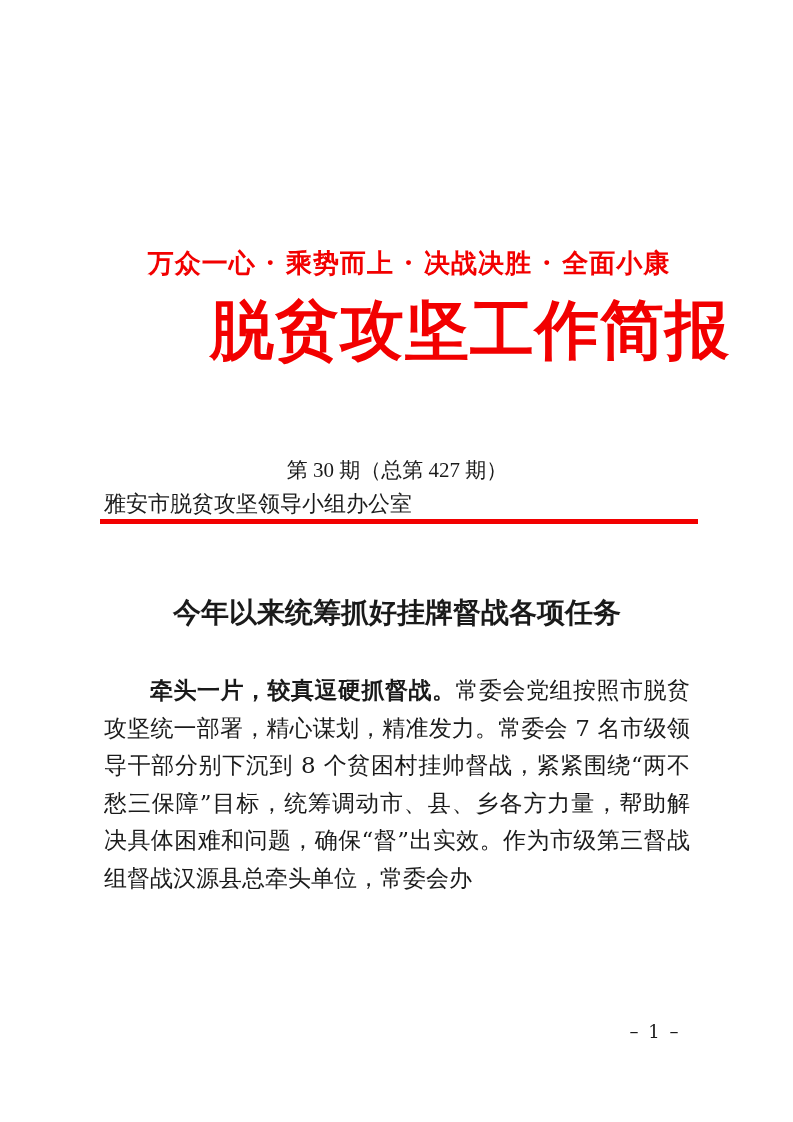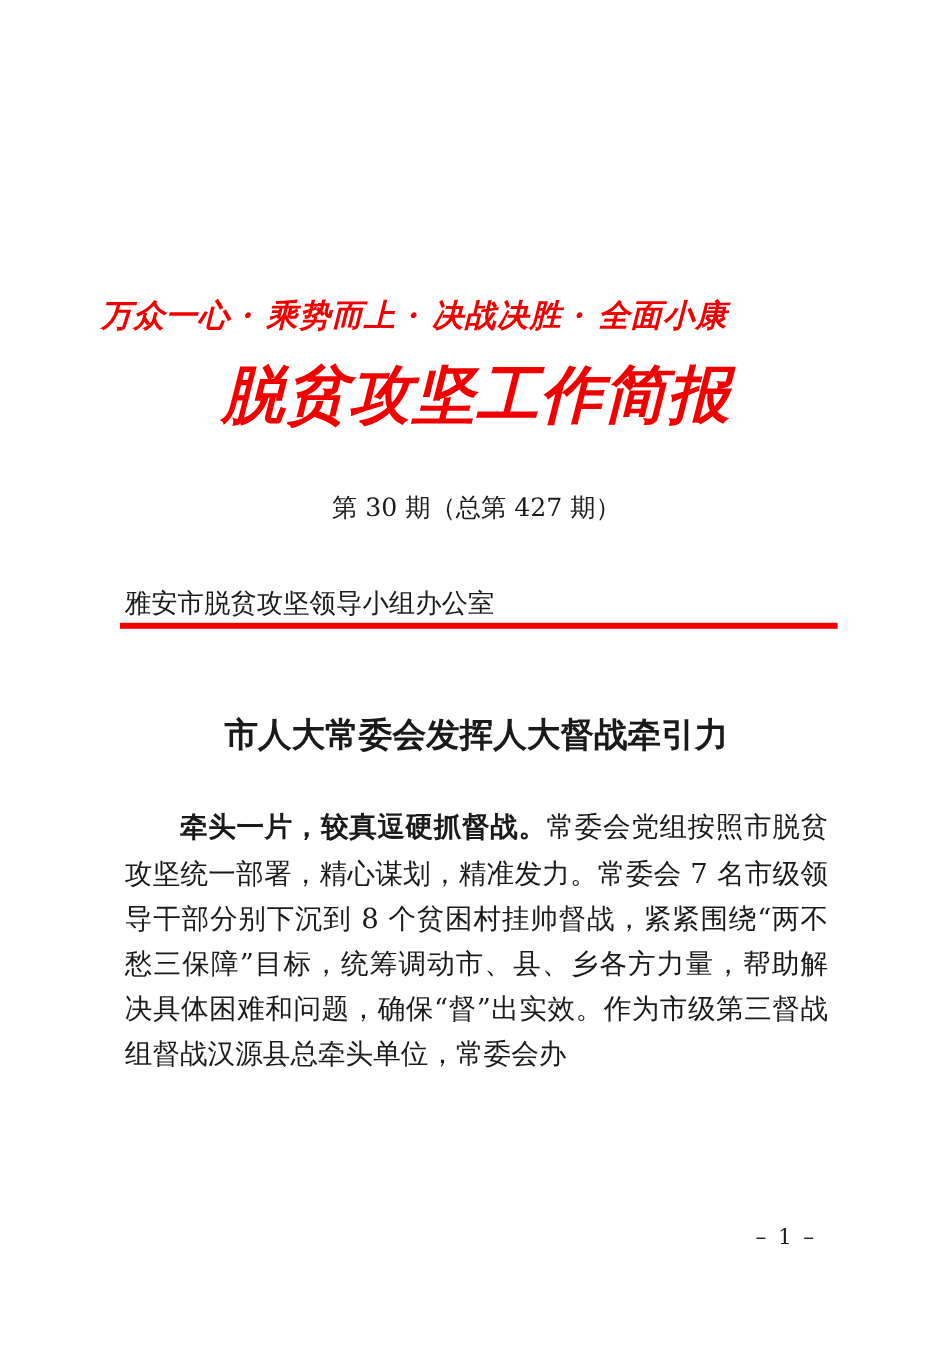--- a/index.html
+++ b/index.html
@@ -9,39 +9,40 @@
   html,body{margin:0;padding:0;}
   body{
     width:793px;height:1122px;
     background:#ffffff;
     position:relative;
     overflow:hidden;
     font-family:"DejaVu Serif","Liberation Serif",serif;
     color:var(--ink);
   }
   .masthead-slogan{
-    position:absolute;top:246px;left:84px;width:626px;
+    position:absolute;top:246px;left:96px;width:626px;
+    text-align:center;
     color:var(--accent);
-    font-weight:bold;font-style:italic;
+    font-weight:bold;
     font-size:26px;letter-spacing:1px;
     white-space:nowrap;
   }
   .masthead-title{
     position:absolute;top:282px;left:64px;width:666px;
-    text-align:center;
+    text-align:right;
     color:var(--accent);
-    font-weight:bold;font-style:italic;
-    font-size:52px;line-height:96px;
+    font-weight:bold;
+    font-size:64px;line-height:96px;
     letter-spacing:1px;
     white-space:nowrap;
   }
   .issue-line{
-    position:absolute;top:409px;left:104px;width:586px;
+    position:absolute;top:456px;left:104px;width:586px;
     text-align:center;
-    font-size:21px;line-height:28px;
+    font-size:21px;line-height:28px;font-family:Liberation Serif, serif;
   }
   .publisher-row{
     position:absolute;top:490px;left:104px;width:586px;
     display:flex;justify-content:space-between;align-items:flex-end;
     font-size:22px;line-height:28px;
     white-space:nowrap;
   }
   .red-rule{
     position:absolute;top:519px;left:100px;width:598px;height:5px;
     background:var(--accent);
@@ -59,21 +60,21 @@
     font-size:23px;line-height:37.5px;
     text-align:justify;
     max-height:305px;overflow:hidden;
   }
   .para{
     margin:0;
     text-indent:2em;
   }
   .para-lead{
     font-weight:bold;
-    font-family:Liberation Mono, monospace;
+    font-family:Liberation Sans, sans-serif;
   }
   .page-number{
     position:absolute;top:1021px;left:600px;width:110px;
     text-align:center;
     font-size:18px;line-height:22px;
     letter-spacing:2px;
   }
 </style>
 </head>
 <body>
@@ -83,19 +84,19 @@
 <div class="masthead-title">脱贫攻坚工作简报</div>
 
 <div class="issue-line">第 30 期（总第 427 期）</div>
 
 <div class="publisher-row">
   <span>雅安市脱贫攻坚领导小组办公室</span>
 </div>
 
 <div class="red-rule"></div>
 
-<h1 class="article-title">市人大常委会发挥人大督战牵引力</h1>
+<h1 class="article-title">今年以来统筹抓好挂牌督战各项任务</h1>
 
 <div class="article-body">
   <p class="para"><span class="para-lead">牵头一片，较真逗硬抓督战。</span><span class="para-text">常委会党组按照市脱贫攻坚统一部署，精心谋划，精准发力。常委会 7 名市级领导干部分别下沉到 8 个贫困村挂帅督战，紧紧围绕“两不愁三保障”目标，统筹调动市、县、乡各方力量，帮助解决具体困难和问题，确保“督”出实效。作为市级第三督战组督战汉源县总牵头单位，常委会办</span></p>
 </div>
 
 <div class="page-number">– 1 –</div>
 
 </body></html>

